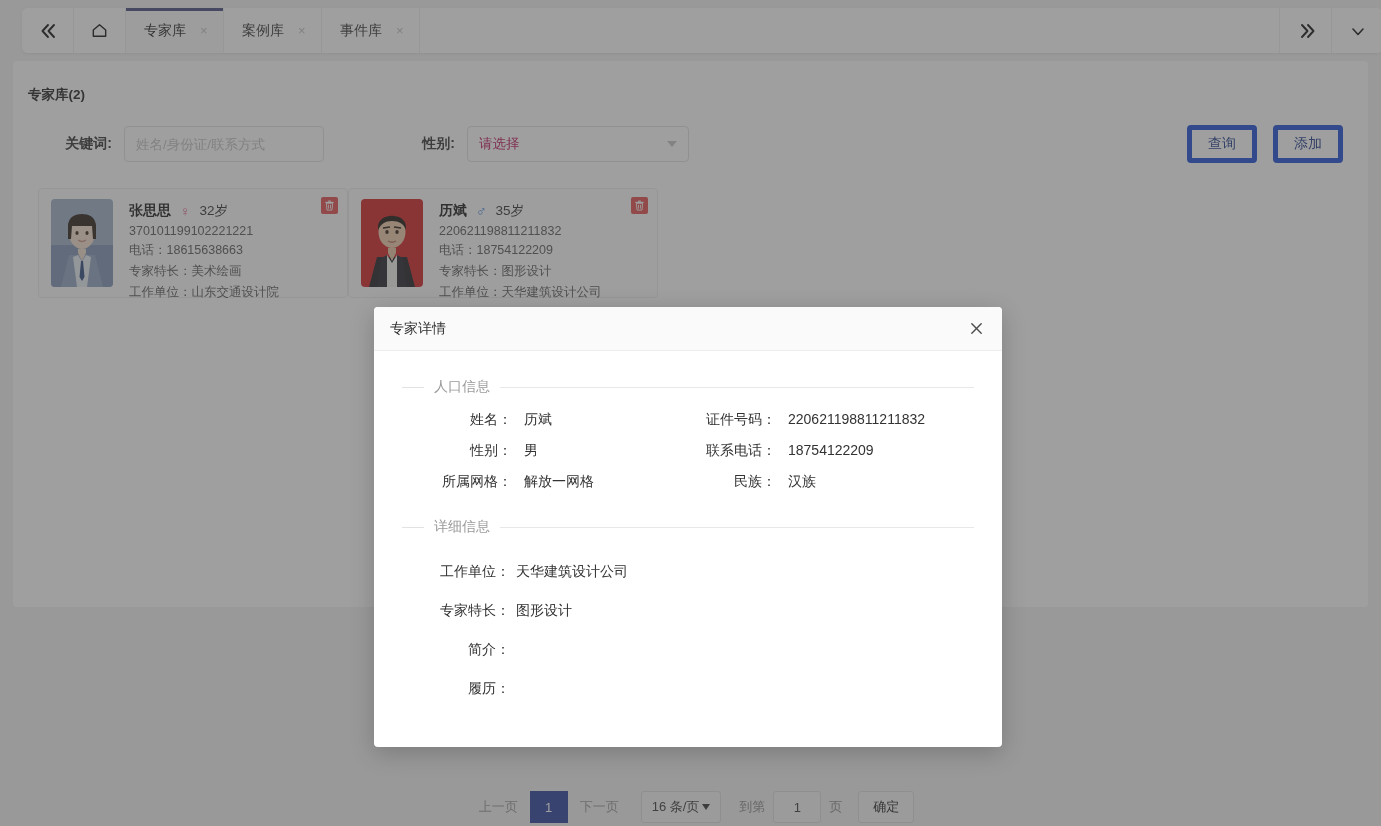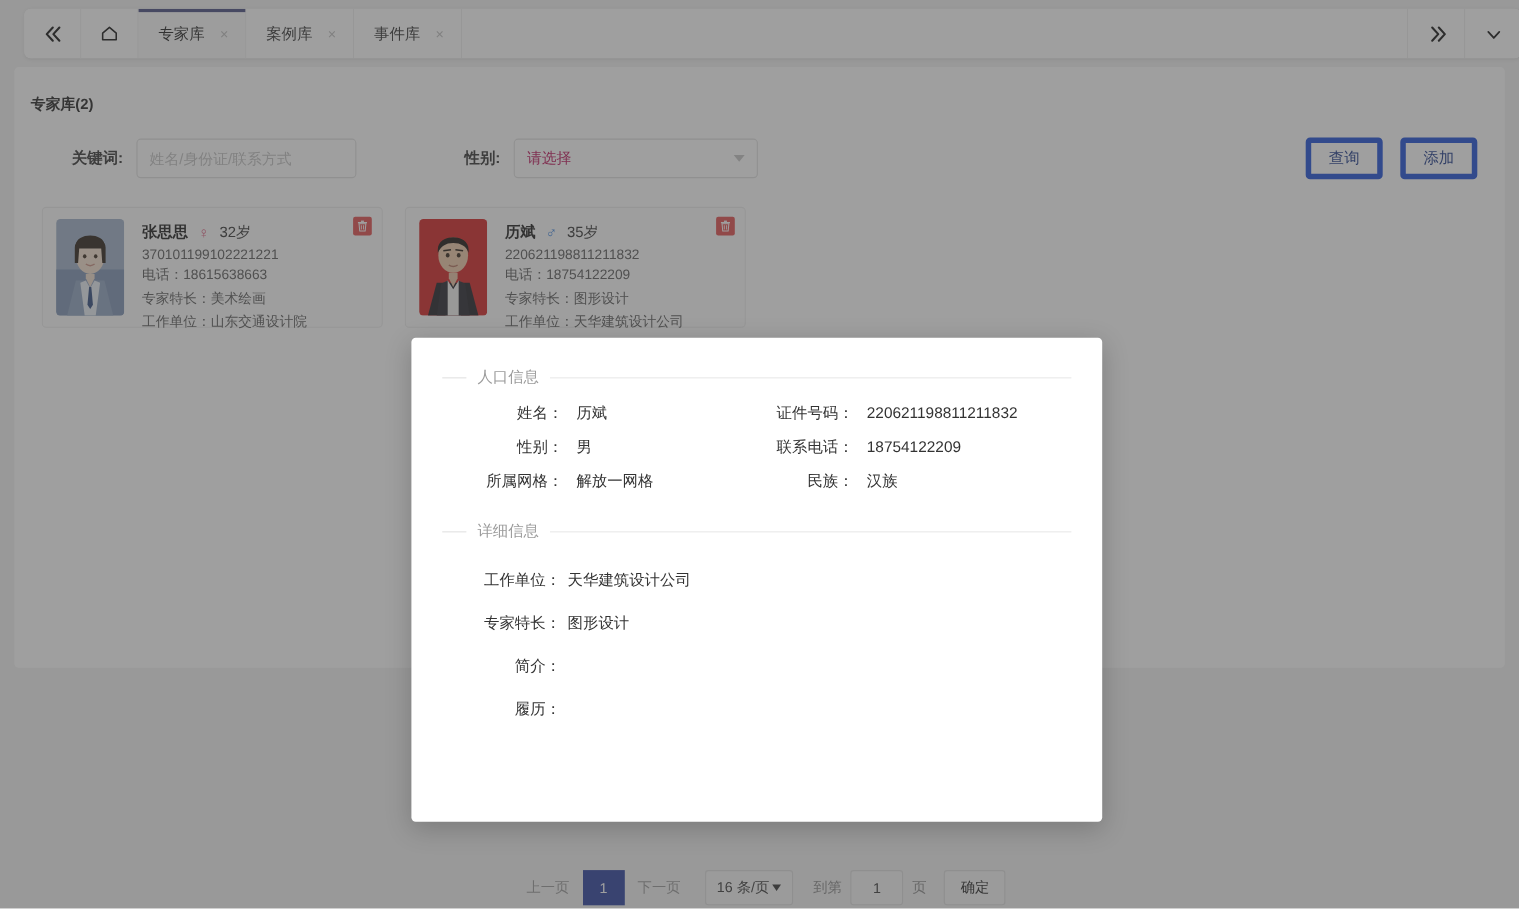--- a/index.html
+++ b/index.html
@@ -189,21 +189,20 @@
     font-size: 14px;
     font-family: "Liberation Sans", "DejaVu Sans", sans-serif;
     cursor: pointer;
   }
 
   
   .cards {
     position: absolute;
     top: 127px; left: 25px;
     display: flex;
-    gap: 20px;
   }
   .card {
     position: relative;
     width: 310px;
     height: 110px;
     background: #fcfcfc;
     border: 1px solid #ededed;
     border-radius: 4px;
     display: flex;
     padding: 10px 10px 10px 12px;
@@ -621,20 +620,29 @@
     <span class="pg-text">到第</span>
     <input class="pg-input" type="text" value="1" style="">
     <span class="pg-text">页</span>
     <button class="pg-confirm">确定</button>
   </div>
 
   <div class="mask"></div>
 
   <div class="modal">
 
+    <div class="modal-header">
+      <span class="modal-title">专家详情</span>
+      <span class="modal-close">
+        <svg width="15" height="15" viewBox="0 0 16 16" fill="none" stroke="#4c4c4c" stroke-width="1.5" stroke-linecap="round">
+          <line x1="3" y1="3" x2="13" y2="13"></line>
+          <line x1="13" y1="3" x2="3" y2="13"></line>
+        </svg>
+      </span>
+    </div>
 
     <div class="modal-body">
 
       <div class="sec-head">
         <span class="sec-dash"></span>
         <span class="sec-text">人口信息</span>
         <span class="sec-rule"></span>
       </div>
 
       <div class="grid2">

